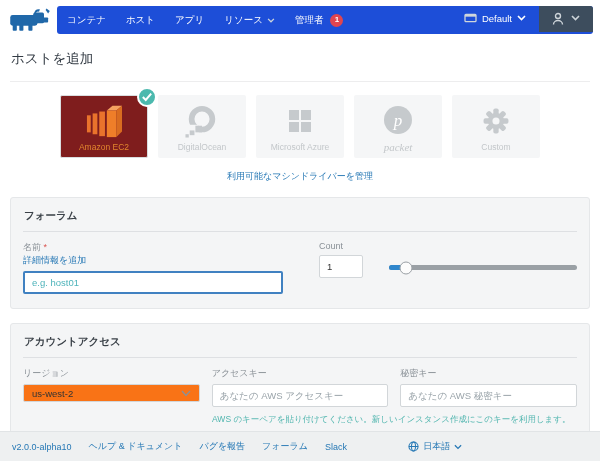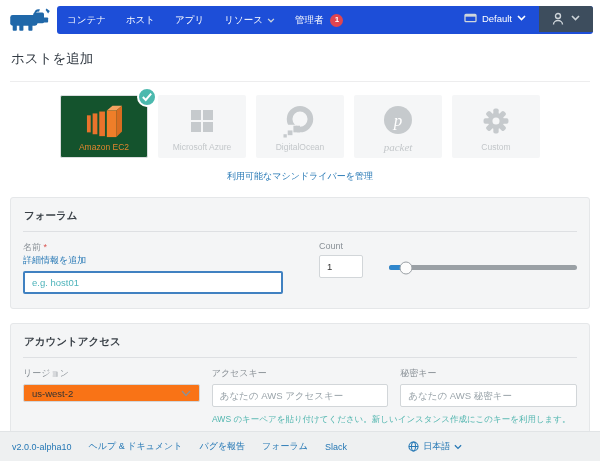--- a/index.html
+++ b/index.html
@@ -16,21 +16,21 @@
   .user { display:flex; align-items:center; gap:7px; padding:0 13px; height:28px; background:#3d4d5d; cursor:pointer; }
   .chev { display:block; }
 
   
   .content { padding:0 10px; }
   .page-title { font-size:13.5px; font-weight:normal; color:#333b44; margin:14px 0 0 0; padding:0 0 13px 1px; border-bottom:1px solid #ededee; }
 
   
   .cards { display:flex; justify-content:center; gap:10px; margin-top:13px; }
   .card { width:88px; height:63px; background:#f5f6f7; border-radius:2px; display:flex; flex-direction:column; align-items:center; justify-content:center; position:relative; cursor:pointer; }
-  .card.selected { background:#14532d; border:1px solid #dadddf;justify-content:center; }
+  .card.selected { background:#7f1d1d; border:1px solid #dadddf;justify-content:center; }
   .card .iconwrap { height:40px; display:flex; align-items:center; justify-content:center; }
   .card .card-label { font-size:8.5px; color:#c3c7ca; margin-top:1px; }
   .card.selected .card-label { color:#e1852e; }
   .card-label.script { font-style:italic; font-family:"Liberation Serif",serif; font-size:11px; }
   .check { position:absolute; top:-9px; right:-10px; width:20px; height:20px; border-radius:50%; background:#4cb9ae; border:2px solid #fff; display:flex; align-items:center; justify-content:center; }
   .manage-link { text-align:center; font-size:9px; color:#2678b5; margin-top:12px; cursor:pointer; }
 
   
   .panel { background:#f4f5f6; border:1px solid #e5e7e9; border-radius:3px; margin-top:14px; padding:9px 12px 14px; }
   .panel-title { font-size:10.5px; font-weight:bold; color:#3a4148; padding:2px 1px 8px; border-bottom:1px solid #dee0e3; }
@@ -150,43 +150,43 @@
           <polygon points="25,8 31,3 41,3 35,8" fill="#f5a361"></polygon>
           <rect x="25" y="8" width="10" height="28" fill="#ef7e29"></rect>
           <polygon points="35,8 41,3 41,30 35,36" fill="#d96c20"></polygon>
         </svg>
       </span>
       <span class="card-label">Amazon EC2</span>
     </div>
 
     <div class="card">
       <span class="iconwrap">
+        <svg width="36" height="34" viewBox="0 0 38 36">
+          <circle cx="19" cy="16" r="11" fill="none" stroke="#c6cacd" stroke-width="6"></circle>
+          <rect x="0" y="22" width="15" height="14" fill="#f5f6f7"></rect>
+          <rect x="12" y="23" width="7" height="7" fill="#c6cacd"></rect>
+          <rect x="6" y="28" width="5" height="5" fill="#c6cacd"></rect>
+          <rect x="1.5" y="32" width="3.5" height="3.5" fill="#c6cacd"></rect>
+        </svg>
+      </span>
+      <span class="card-label">DigitalOcean</span>
+    </div>
+
+    <div class="card">
+      <span class="iconwrap">
         <svg width="24" height="24" viewBox="0 0 24 24">
           <g fill="#c6cacd">
               <rect x="1" y="1" width="10" height="10"></rect>
               <rect x="13" y="1" width="10" height="10"></rect>
               <rect x="1" y="13" width="10" height="10"></rect>
               <rect x="13" y="13" width="10" height="10"></rect>
             </g>
         </svg>
       </span>
       <span class="card-label">Microsoft Azure</span>
-    </div>
-
-    <div class="card">
-      <span class="iconwrap">
-        <svg width="36" height="34" viewBox="0 0 38 36">
-          <circle cx="19" cy="16" r="11" fill="none" stroke="#c6cacd" stroke-width="6"></circle>
-          <rect x="0" y="22" width="15" height="14" fill="#f5f6f7"></rect>
-          <rect x="12" y="23" width="7" height="7" fill="#c6cacd"></rect>
-          <rect x="6" y="28" width="5" height="5" fill="#c6cacd"></rect>
-          <rect x="1.5" y="32" width="3.5" height="3.5" fill="#c6cacd"></rect>
-        </svg>
-      </span>
-      <span class="card-label">DigitalOcean</span>
     </div>
 
     <div class="card">
       <span class="iconwrap">
         <svg width="30" height="30" viewBox="0 0 30 30">
           <circle cx="15" cy="15" r="14" fill="#c6cacd"></circle>
           <text x="15" y="21" text-anchor="middle" font-size="17" font-style="italic" font-family="Liberation Serif,serif" fill="#fff">p</text>
         </svg>
       </span>
       <span class="card-label script">packet</span>

